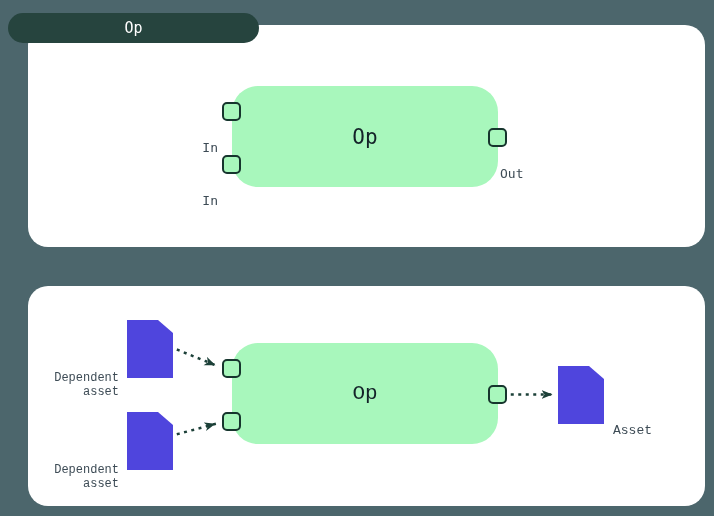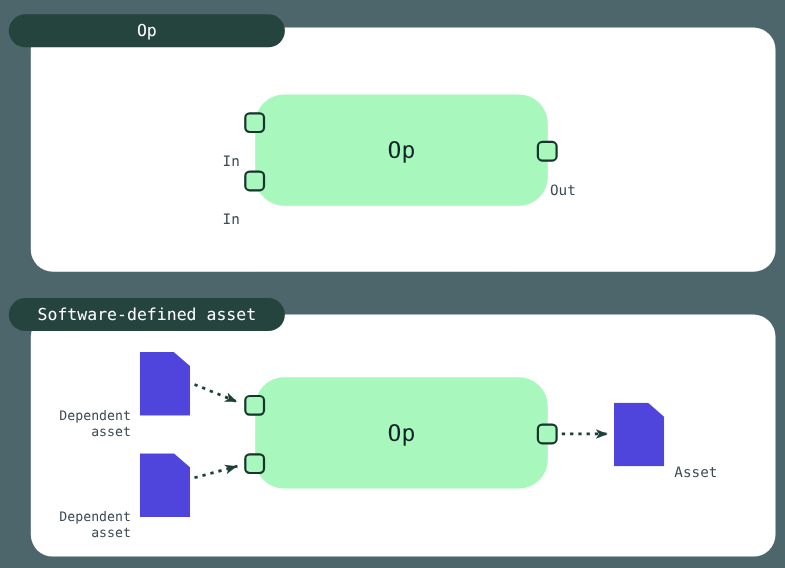--- a/index.html
+++ b/index.html
@@ -21,21 +21,21 @@
 
   .tab{position:absolute;left:8px;width:251px;height:30px;border-radius:15px;
        background:var(--c-tab_bg);color:var(--c-tab_text);font-size:15px;
        display:flex;align-items:center;justify-content:center;z-index:3;}
   .tab-op{top:13px;}
   .tab-sda{top:271px;}
 
   .panel{position:absolute;left:28px;width:677px;background:var(--c-panel);
          border-radius:20px;z-index:1;}
   .panel-op{top:25px;height:222px;}
-  .panel-sda{top:286px;height:220px;}
+  .panel-sda{top:286px;height:220px;font-family:Liberation Mono, monospace;}
 
   .op-box{position:absolute;width:266px;height:101px;border-radius:26px;
           background:var(--c-op_box);display:flex;align-items:center;justify-content:center;
           color:var(--c-op_text);font-size:21px;z-index:2;}
   .panel-op .op-box{left:204px;top:61px;}
   .panel-sda .op-box{left:204px;top:57px;}
 
   .port{position:absolute;width:19px;height:19px;border:2px solid var(--c-port_border);
         border-radius:5px;background:var(--c-op_box);z-index:4;}
   .p1-in1{left:194px;top:77px;}
@@ -78,23 +78,20 @@
     <span class="lbl lbl-in1">In</span>
     <div class="port p1-in1"></div>
 
     <span class="lbl lbl-in2">In</span>
     <div class="port p1-in2"></div>
 
     <div class="port p1-out"></div>
     <span class="lbl lbl-out">Out</span>
   </section>
 
-  <div class="tab tab-sda">
-    <span>Software-defined asset</span>
-  </div>
 
   <section class="panel panel-sda">
     <div class="lbl lbl-dep1">
       <div>Dependent</div>
       <div>asset</div>
     </div>
     <div class="doc doc-dep1"></div>
 
     <div class="lbl lbl-dep2">
       <div>Dependent</div>

